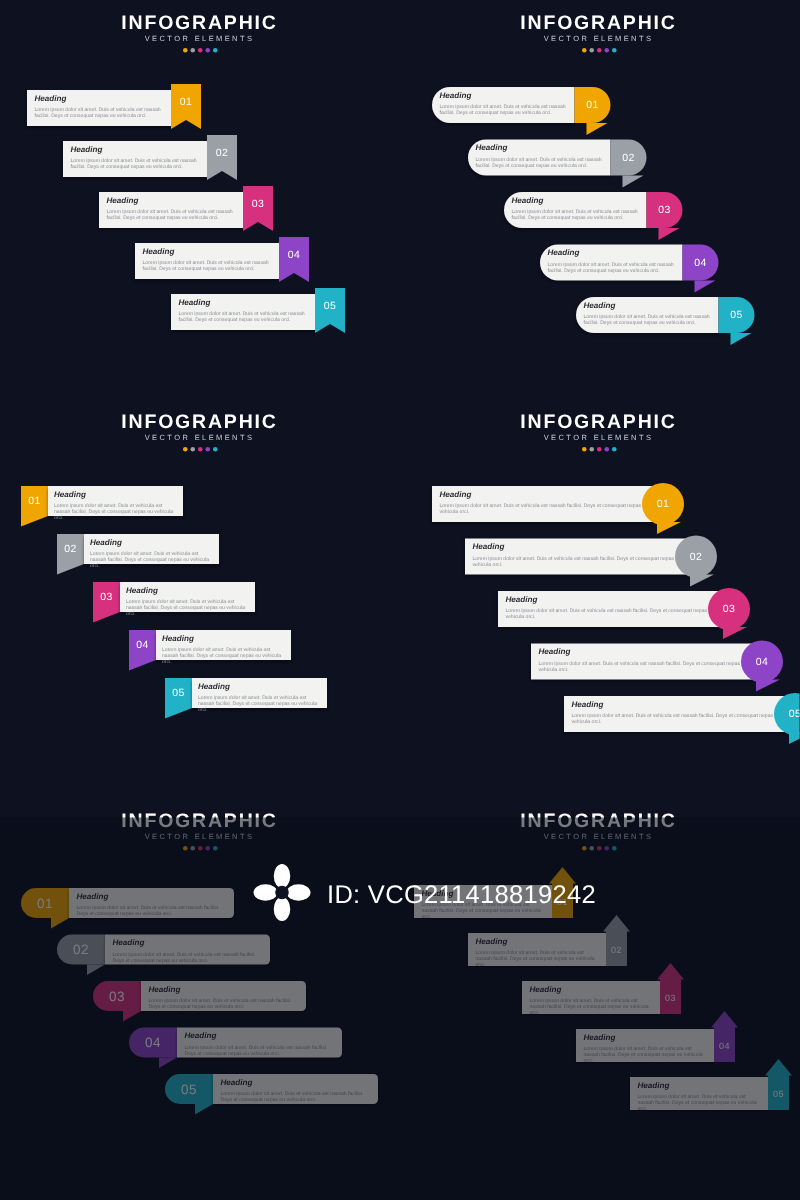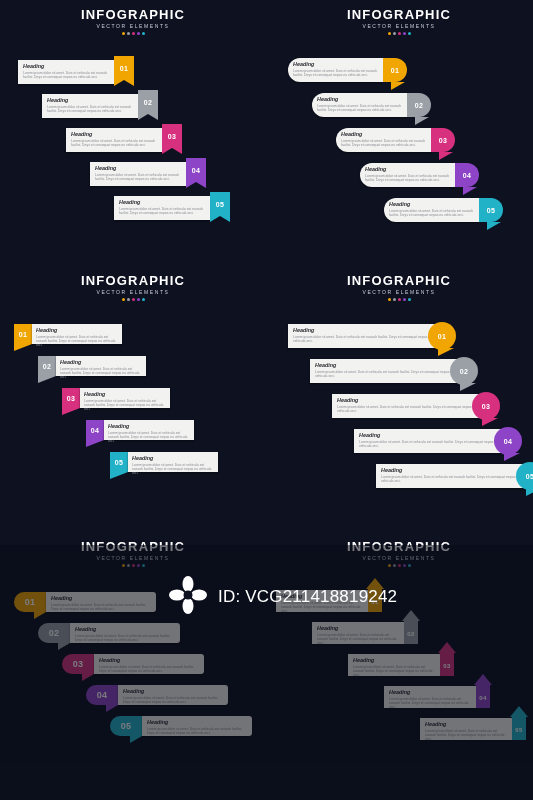--- a/index.html
+++ b/index.html
@@ -47,21 +47,21 @@
     line-height:6px;
   }
   .body{
     color:#8b8d95;
     font-size:3.4px;
     line-height:4.2px;
   }
   .numbox{
     position:absolute;
     color:#fff;
-    font-weight:bold;
+    font-weight:normal;
     font-size:7px;
     display:flex;align-items:center;justify-content:center;
     letter-spacing:.3px;
   }
 
   
   .wm{
     position:absolute;left:0;top:545px;width:533px;height:255px;
     background:rgba(10,12,22,.55);
     pointer-events:none;

